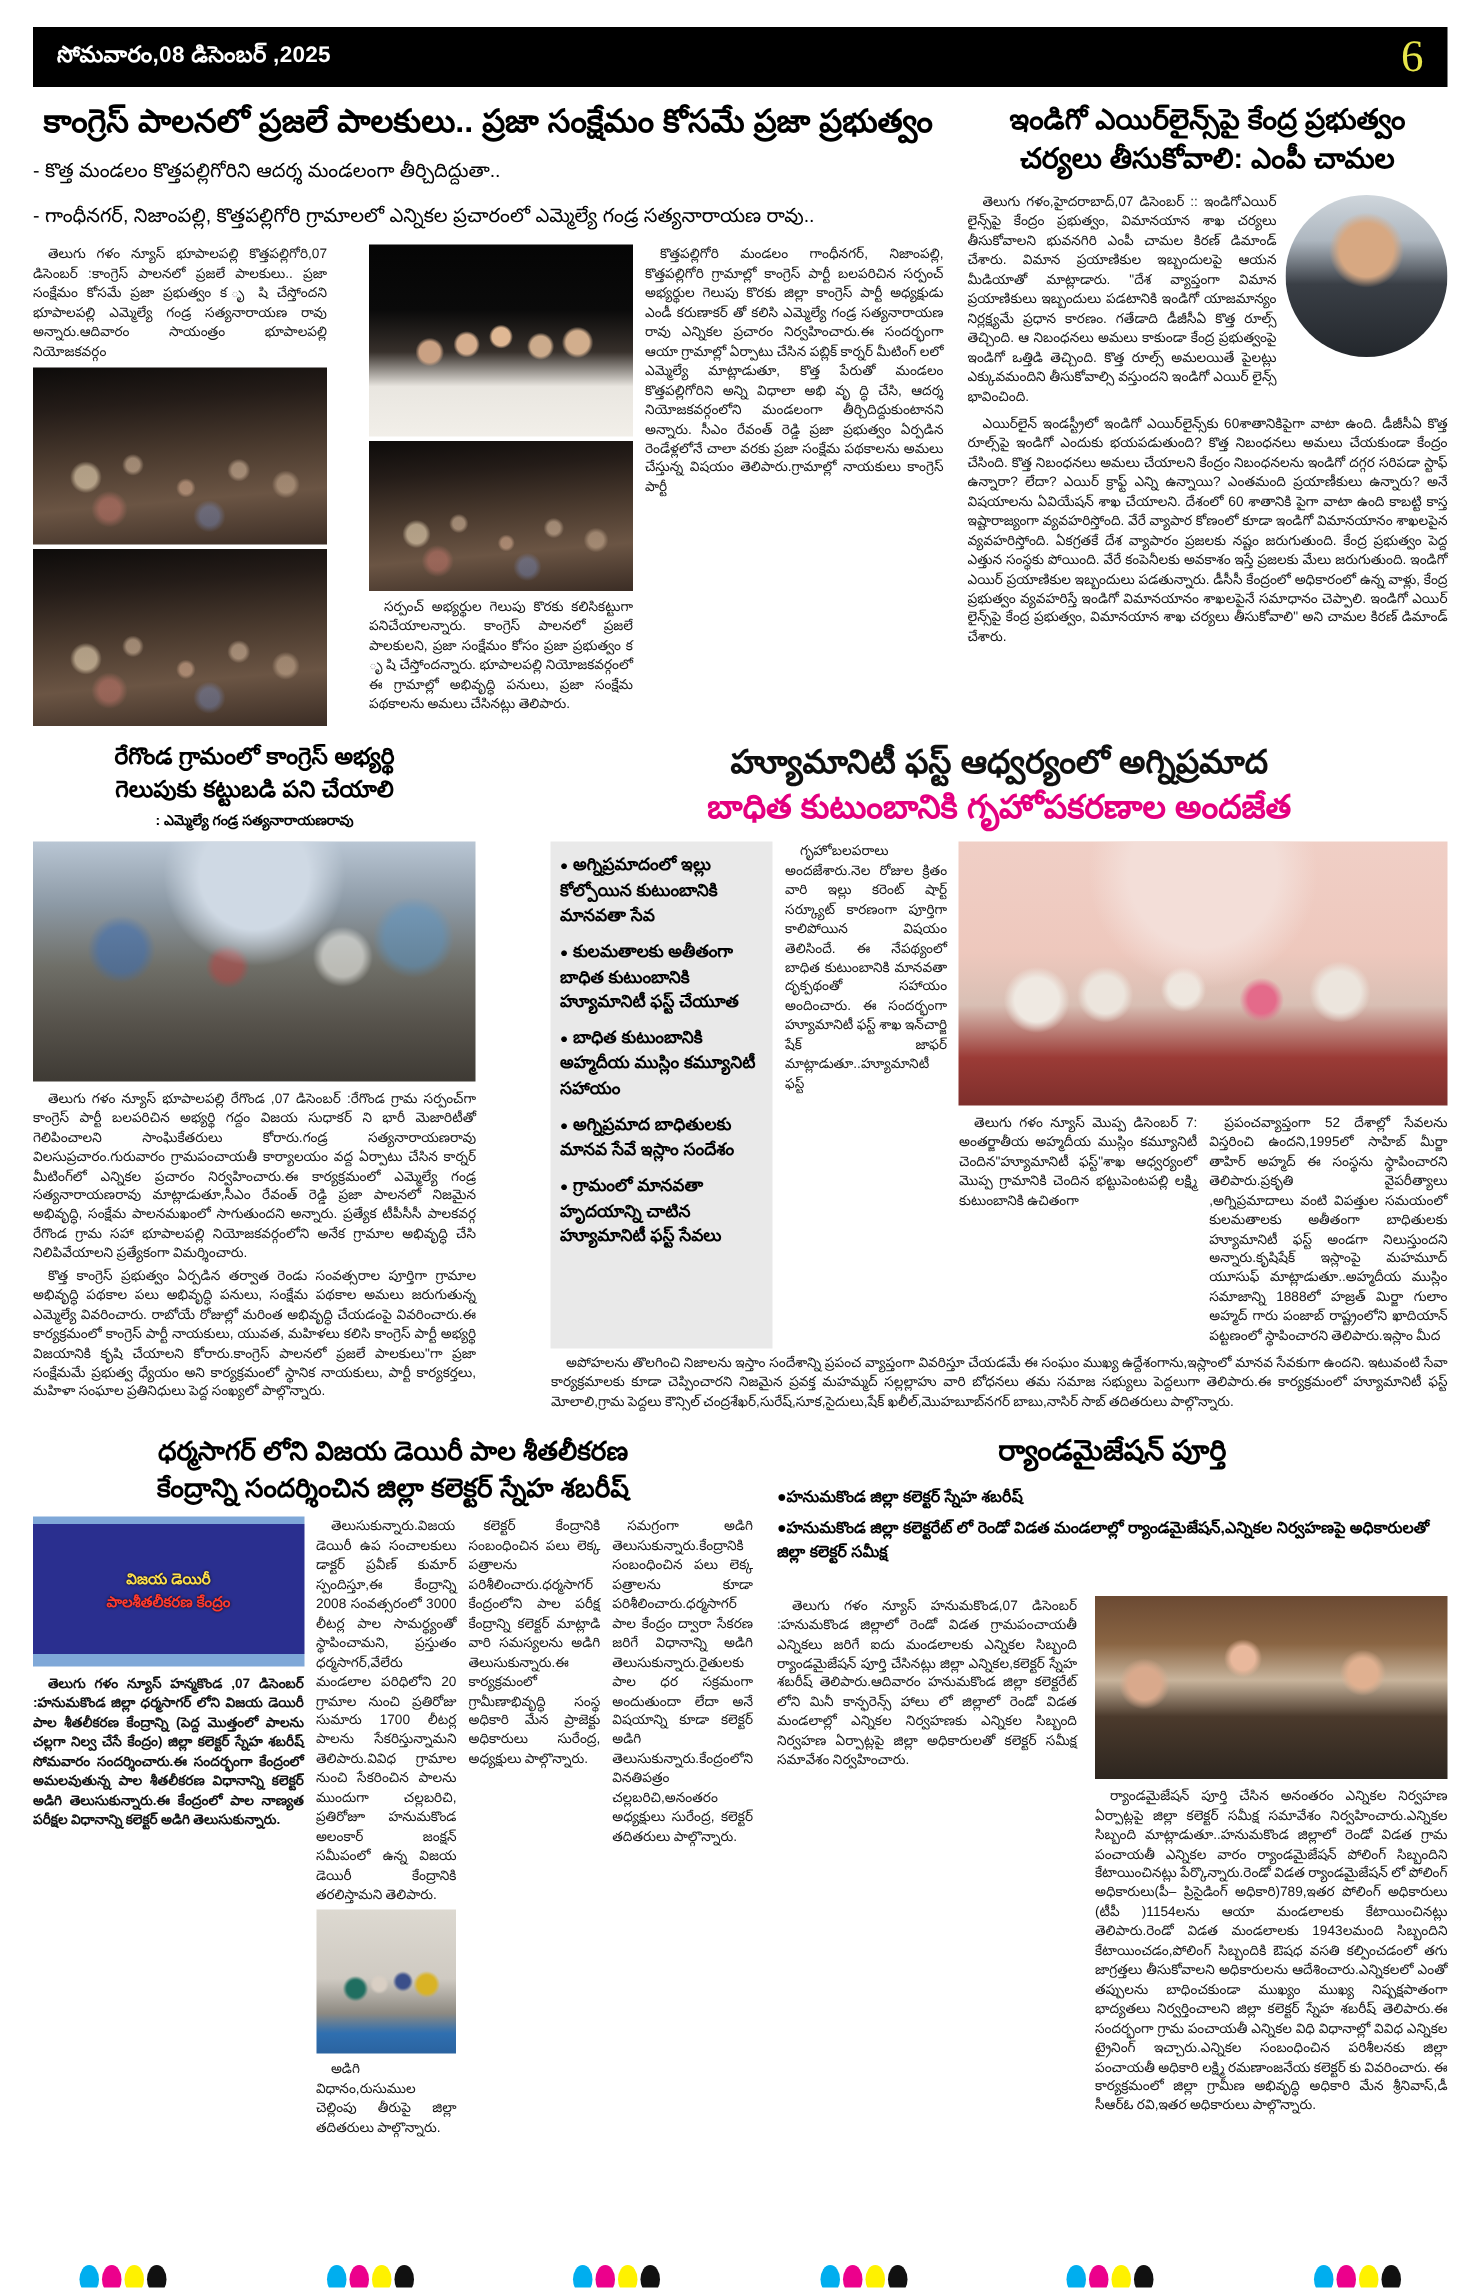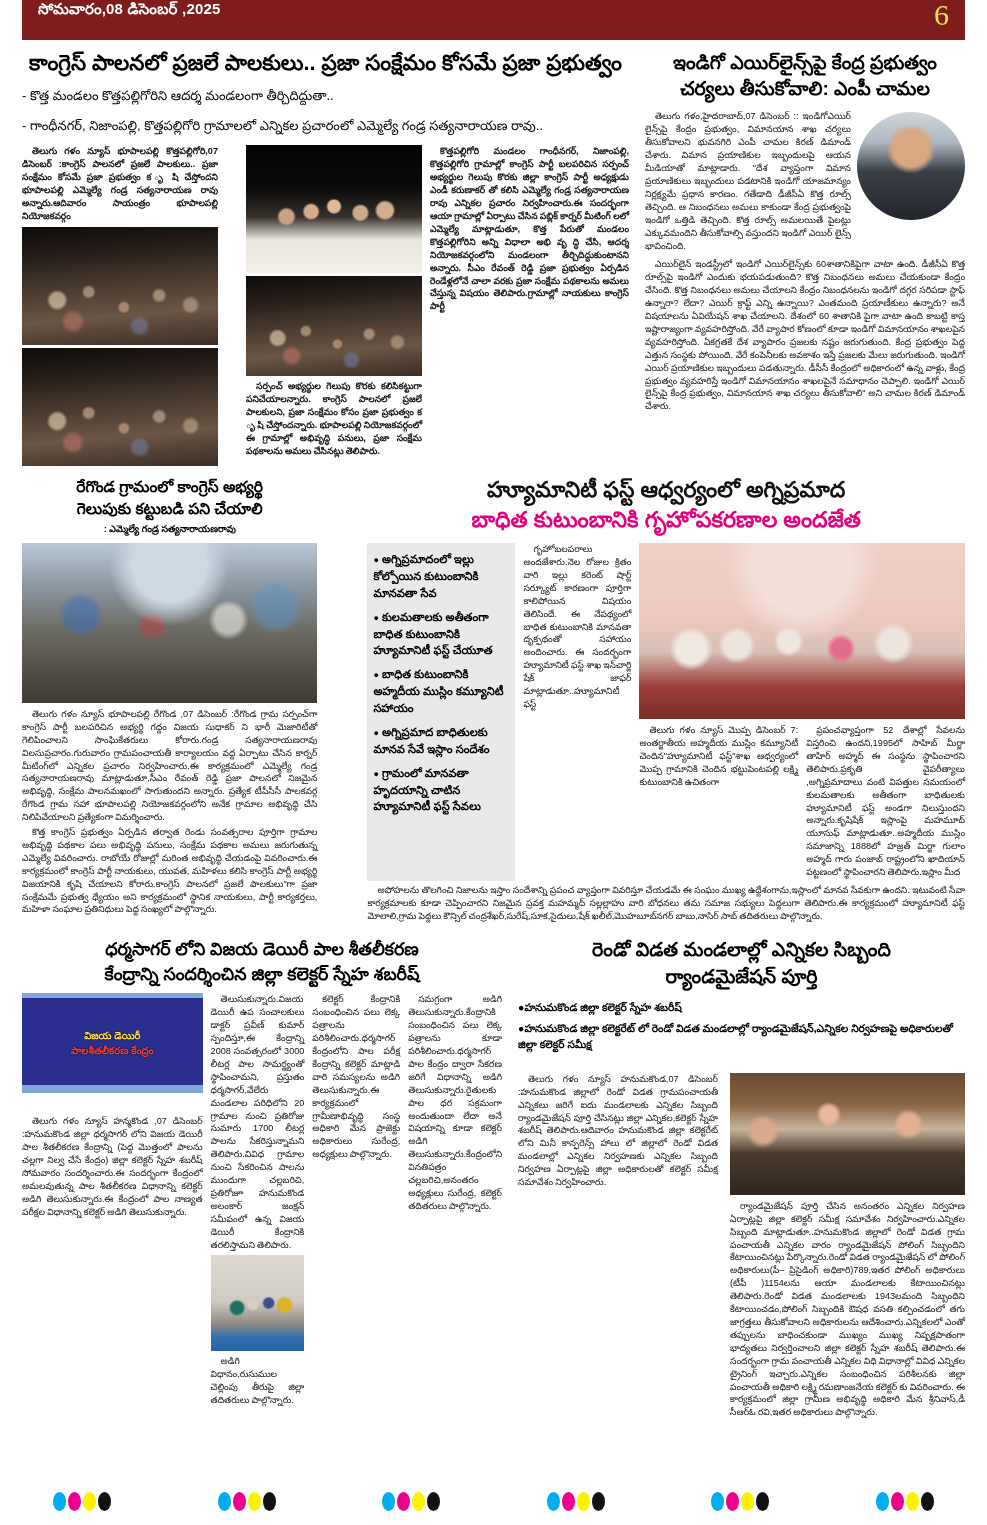--- a/index.html
+++ b/index.html
@@ -8,23 +8,25 @@
     background: #ffffff;
     font-family: "Liberation Sans", "DejaVu Sans", sans-serif;
     color: #000;
     overflow: hidden;
     position: relative;
   }
   .page { width:987px; height:1525px; position:relative; padding: 0 22px; }
 
   
   .masthead {
+    margin-top: 18px;
     height: 40px;
-    background: #7f1d1d;
+    background: #000000;
     display: flex;
+    align-items: center;
     justify-content: space-between;
     padding: 0 16px;
   }
   .masthead .date {
     color: #ffffff;
     font-size: 15px;
     font-weight: 700;
     letter-spacing: .2px;
   }
   .masthead .pageno {
@@ -116,21 +118,21 @@
   }
 
   
   .sec1 { margin-top: 10px; display:flex; gap:16px; }
   .sec1-left { width: 607px; }
   .sec1-right { width: 336px; }
   .sec1-left .h1 { font-size:21.5px; font-weight:700; text-align:center; line-height:1.3; }
   .sec1-left .deck { font-size:13px; font-weight:400; margin-top:7px; line-height:1.75; }
   .sec1-right .h1 { font-size:19px; font-weight:700; text-align:center; line-height:1.38; }
 
-  .s1-grid{ display:flex; gap:8px; margin-top:8px;font-weight:bold; }
+  .s1-grid{ display:flex; gap:8px; margin-top:8px; }
   .s1-c1{ width:196px; } .s1-c2{ width:196px;padding-left:20px; } .s1-c3{ width:199px; }
 
   
   .sec2 { margin-top: 10px; display:flex; gap:14px; }
   .sec2-left { width: 300px; }
   .sec2-right { width: 643px; padding-left: 36px; }
   .sec2-left .h2 { font-size:15.5px; font-weight:700; text-align:center; line-height:1.42; }
   .sec2-left .byline { font-size:9.4px; text-align:center; margin-top:3px; font-weight:600;}
   .sec2-right .h2a { font-size:22px; font-weight:700; text-align:center; color:#111; line-height:1.3;}
   .sec2-right .h2b { font-size:22px; font-weight:700; text-align:center; color:#e4007f; line-height:1.3; margin-top:2px;}
@@ -273,21 +275,21 @@
       <div class="h3">కేంద్రాన్ని సందర్శించిన జిల్లా కలెక్టర్ స్నేహ శబరీష్</div>
 
       <div style="display:flex;gap:8px;margin-top:7px;">
         <div style="width:185px;">
           <div class="photo ph-banner" style="height:100px;">
             <div class="bn-text">
               <span>విజయ డెయిరీ</span><br>
               <span class="red">పాలశీతలీకరణ కేంద్రం</span>
             </div>
           </div>
-          <div class="body-col" style="margin-top:22px;">
+          <div class="body-col" style="margin-top:5px;font-weight:bold;">
             <p>తెలుగు గళం న్యూస్ హన్మకొండ ,07 డిసెంబర్ :హనుమకొండ జిల్లా ధర్మసాగర్ లోని విజయ డెయిరీ పాల శీతలీకరణ కేంద్రాన్ని (పెద్ద మొత్తంలో పాలను చల్లగా నిల్వ చేసే కేంద్రం) జిల్లా కలెక్టర్ స్నేహ శబరీష్ సోమవారం సందర్శించారు.ఈ సందర్భంగా కేంద్రంలో అమలవుతున్న పాల శీతలీకరణ విధానాన్ని కలెక్టర్ అడిగి తెలుసుకున్నారు.ఈ కేంద్రంలో పాల నాణ్యత పరీక్షల విధానాన్ని కలెక్టర్ అడిగి తెలుసుకున్నారు.</p>
           </div>
         </div>
         <div style="width:96px;">
           <div class="body-col">
               <p>తెలుసుకున్నారు.విజయ డెయిరీ ఉప సంచాలకులు డాక్టర్ ప్రవీణ్ కుమార్ స్పందిస్తూ,ఈ కేంద్రాన్ని 2008 సంవత్సరంలో 3000 లీటర్ల పాల సామర్థ్యంతో స్థాపించామని, ప్రస్తుతం ధర్మసాగర్,వేలేరు మండలాల పరిధిలోని 20 గ్రామాల నుంచి ప్రతిరోజు సుమారు 1700 లీటర్ల పాలను సేకరిస్తున్నామని తెలిపారు.వివిధ గ్రామాల నుంచి సేకరించిన పాలను ముందుగా చల్లబరిచి, ప్రతిరోజూ హనుమకొండ అలంకార్ జంక్షన్ సమీపంలో ఉన్న విజయ డెయిరీ కేంద్రానికి తరలిస్తామని తెలిపారు.</p>
             </div>
           <div class="photo ph-dairy" style="height:96px;margin-top:4px;"></div>
           <div class="body-col" style="margin-top:4px;">
               <p>అడిగి విధానం,రుసుముల చెల్లింపు తీరుపై జిల్లా తదితరులు పాల్గొన్నారు.</p>
@@ -300,21 +302,20 @@
         </div>
         <div style="flex:1;">
           <div class="body-col">
               <p>సమగ్రంగా అడిగి తెలుసుకున్నారు.కేంద్రానికి సంబంధించిన పలు లెక్క పత్రాలను కూడా పరిశీలించారు.ధర్మసాగర్ పాల కేంద్రం ద్వారా సేకరణ జరిగే విధానాన్ని అడిగి తెలుసుకున్నారు.రైతులకు పాల ధర సక్రమంగా అందుతుందా లేదా అనే విషయాన్ని కూడా కలెక్టర్ అడిగి తెలుసుకున్నారు.కేంద్రంలోని వినతిపత్రం చల్లబరిచి,అనంతరం అధ్యక్షులు సురేంద్ర, కలెక్టర్ తదితరులు పాల్గొన్నారు.</p>
             </div>
         </div>
       </div>
     </div>
 
     <div class="sec3-right">
-      <div class="h3">రెండో విడత మండలాల్లో ఎన్నికల సిబ్బంది</div>
       <div class="h3">ర్యాండమైజేషన్ పూర్తి</div>
 
       <ul class="bullets2">
         <li><span class="dot">●</span><span>హనుమకొండ జిల్లా కలెక్టర్ స్నేహ శబరీష్</span></li>
         <li><span class="dot">●</span><span>హనుమకొండ జిల్లా కలెక్టరేట్ లో రెండో విడత మండలాల్లో ర్యాండమైజేషన్,ఎన్నికల నిర్వహణపై అధికారులతో జిల్లా కలెక్టర్ సమీక్ష</span></li>
       </ul>
 
       <div style="display:flex;gap:12px;margin-top:20px;">
         <div style="width:200px;">
           <div class="body-col">

